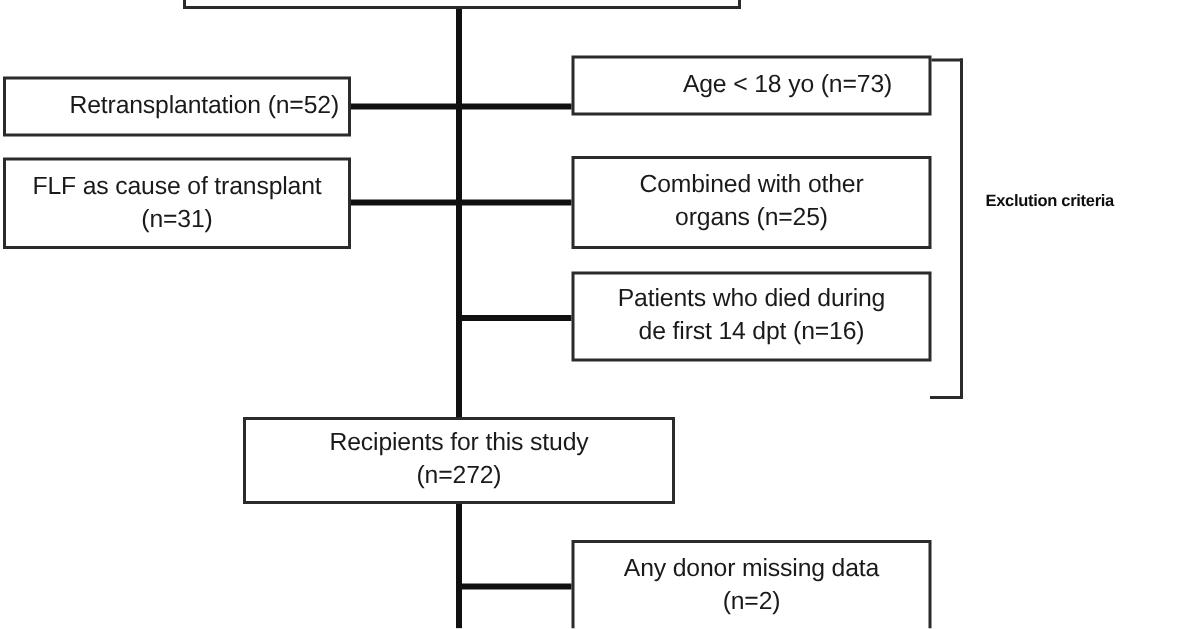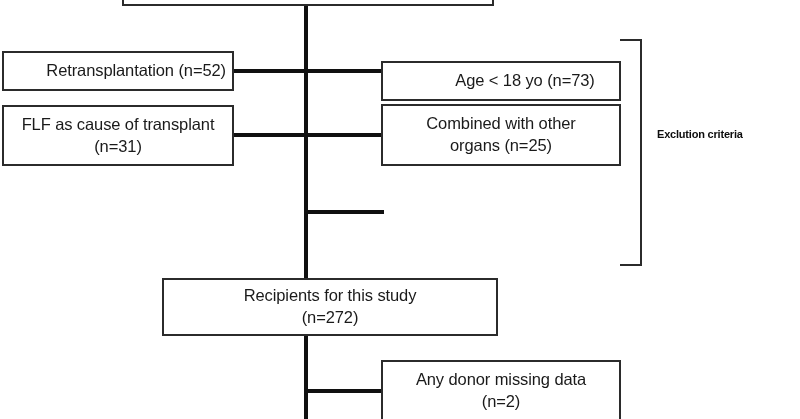--- a/index.html
+++ b/index.html
@@ -62,24 +62,24 @@
     font-weight: bold;
     color: #0d0d0d;
     letter-spacing: -0.2px;
     white-space: nowrap;
     z-index: 4;
   }
   
   #node-top        { left: 122px; top: -34px;  width: 372px; height: 40px; }
   #node-retrans    { left: 2px;   top: 51px;   width: 232px; height: 40px; justify-content: flex-end; }
   #node-flf        { left: 2px;   top: 105px;  width: 232px; height: 61px; }
-  #node-age        { left: 381px; top: 61px;   width: 240px; height: 40px; padding-left: 48px; }
+  #node-age        { left: 381px; top: 37px;   width: 240px; height: 40px; padding-left: 48px; }
   #node-combined   { left: 381px; top: 104px;  width: 240px; height: 62px; }
   #node-died       { left: 381px; top: 181px;  width: 240px; height: 60px; }
-  #node-recipients { left: 162px; top: 278px;  width: 336px; height: 58px; }
+  #node-recipients { left: 162px; top: 278px;  width: 288px; height: 58px; }
   #node-missing    { left: 381px; top: 360px;  width: 240px; height: 62px; }
 
   #trunk-upper     { left: 304px; top: 0px;    height: 278px; }
   #trunk-lower     { left: 304px; top: 336px;  height: 83px; }
 
   #conn-1          { left: 234px; top: 69px;   width: 150px; }
   #conn-2          { left: 234px; top: 133px;  width: 150px; }
   #conn-3          { left: 304px; top: 210px;  width: 80px; }
   #conn-4          { left: 304px; top: 389px;  width: 80px; }
 
@@ -110,20 +110,24 @@
 (n=31)</span>
   </div>
 
   <div class="node" id="node-age">
     <span>Age &lt; 18 yo (n=73)</span>
   </div>
   <div class="node" id="node-combined">
     <span>Combined with other
 organs (n=25)</span>
   </div>
+  <div class="node" id="node-died">
+    <span>Patients who died during
+de first 14 dpt (n=16)</span>
+  </div>
 
   <div class="node" id="node-recipients">
     <span>Recipients for this study
 (n=272)</span>
   </div>
 
   <div class="node" id="node-missing">
     <span>Any donor missing data
 (n=2)</span>
   </div>

